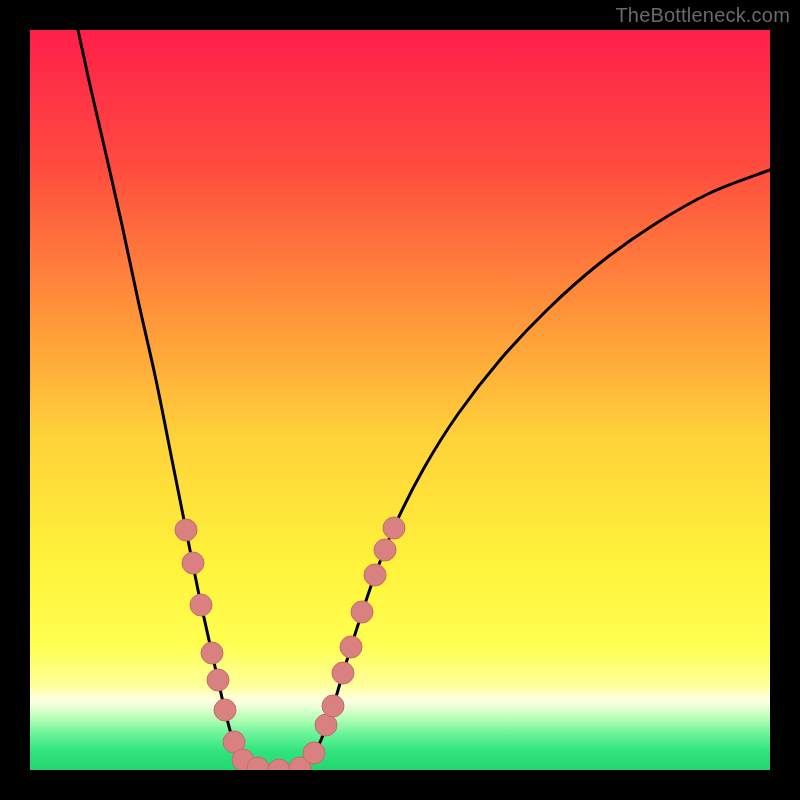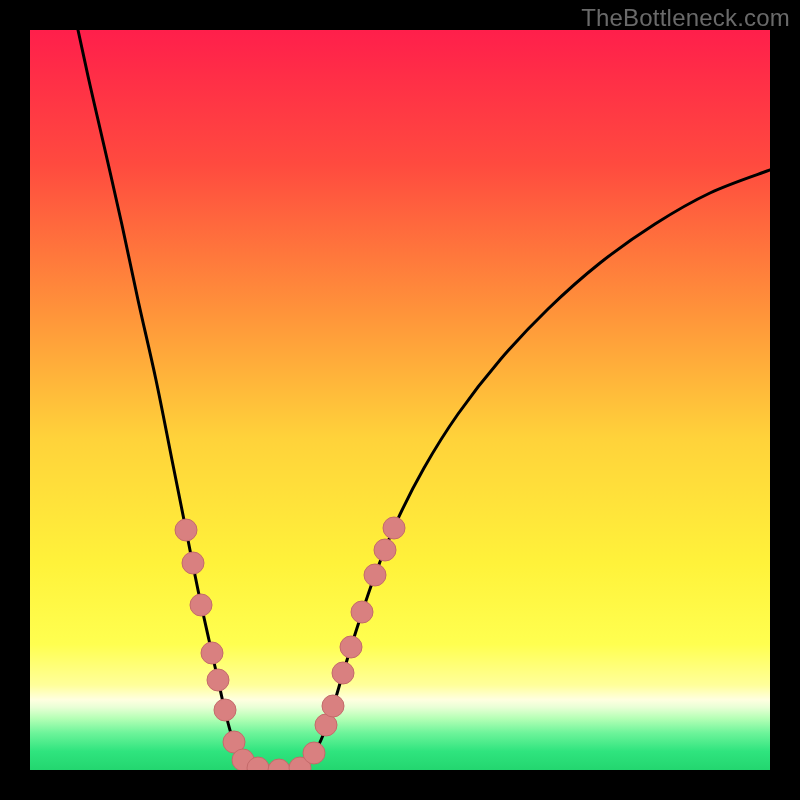--- a/index.html
+++ b/index.html
@@ -24,21 +24,21 @@
     left: 30px;
     top: 30px;
     width: 740px;
     height: 740px;
   }
   .watermark {
     position: absolute;
     top: 4px;
     right: 10px;
     color: #6a6a6a;
-    font-size: 24px;
+    font-size: 20px;
     font-weight: 500;
     letter-spacing: 0.2px;
     user-select: none;
   }
   svg { display: block; }
 </style>
 </head>
 <body>
 
 <div class="frame">

